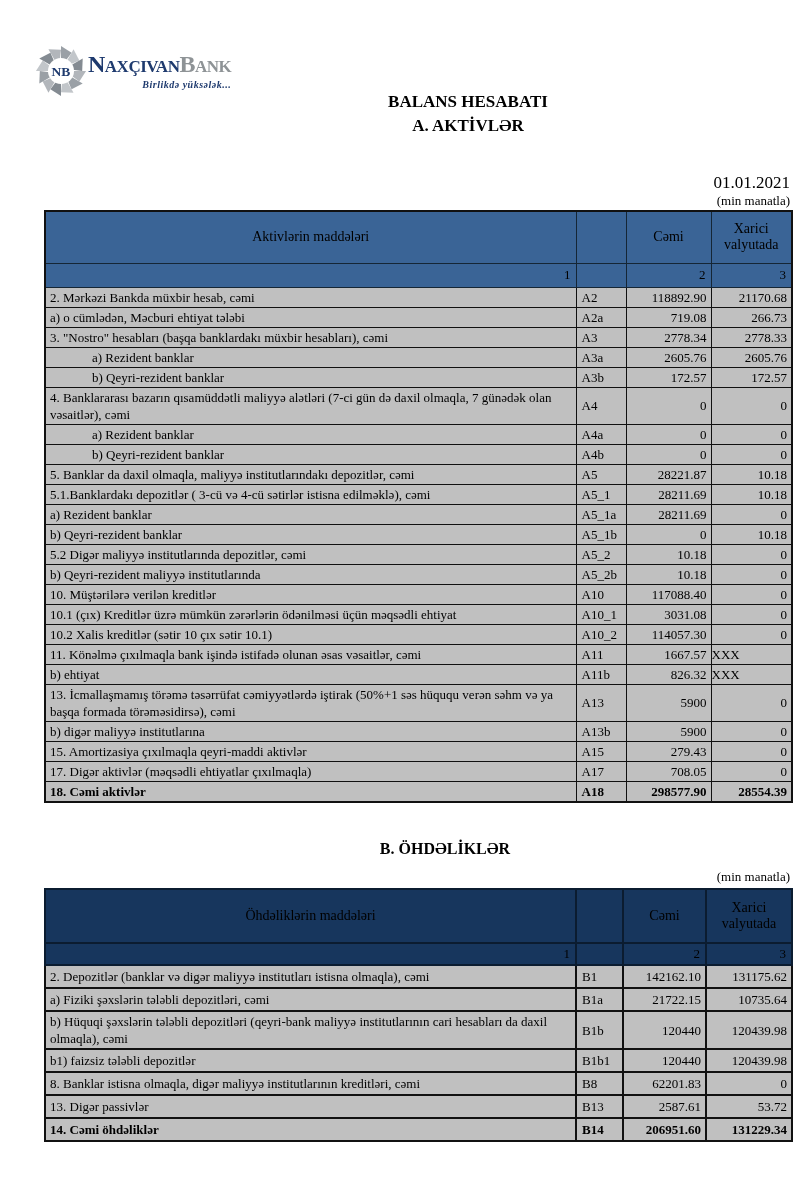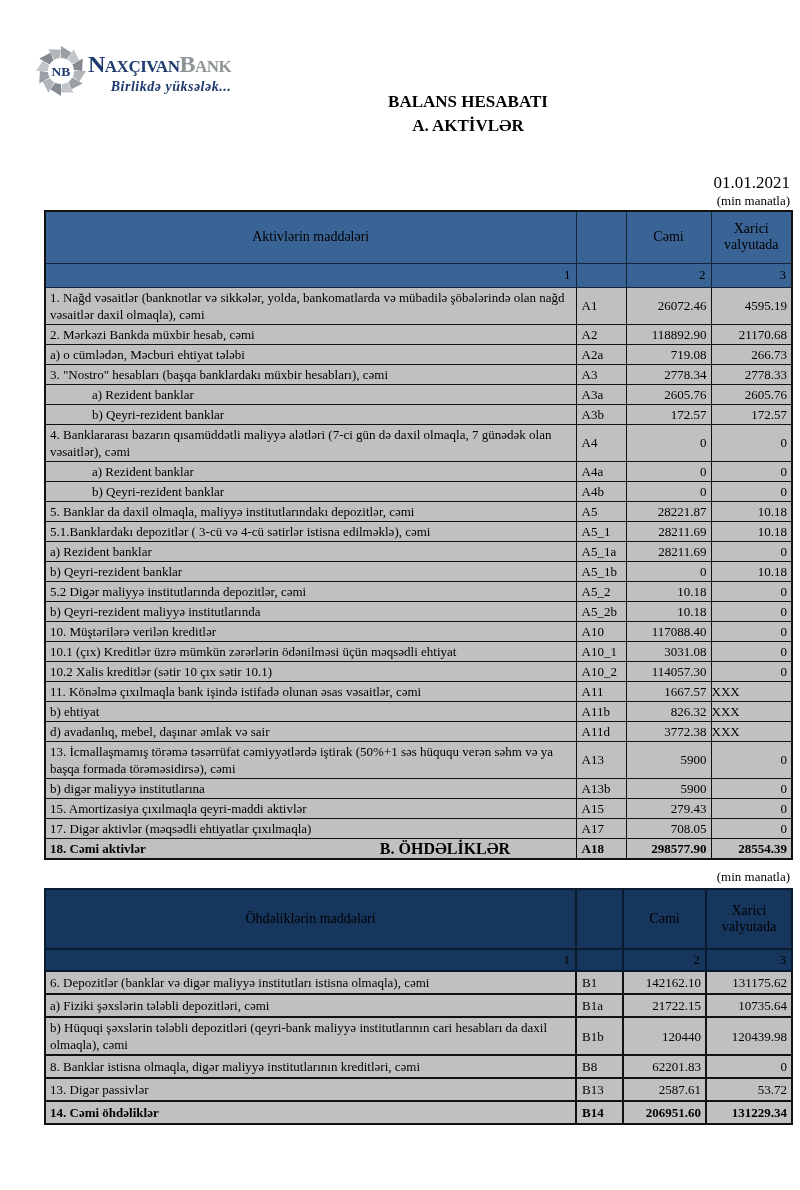--- a/index.html
+++ b/index.html
@@ -6,21 +6,21 @@
   html,body { background:#ffffff; }
   body { width:800px; height:1190px; font-family:"Liberation Serif", serif; color:#000; }
   .page { position:relative; width:800px; height:1190px; overflow:hidden; background:#fff; }
 
   
   .logo { position:absolute; left:34px; top:44px; display:flex; align-items:flex-start; }
   .logo-emblem { width:54px; height:54px; flex:0 0 auto; }
   .logo-textcol { margin-left:0; padding-top:8px; }
   .logo-name { font-weight:bold; font-variant:small-caps; font-size:24px; line-height:1; color:#1e3a6e; letter-spacing:-0.5px; white-space:nowrap; }
   .logo-name .bank { color:#8e9396; }
-  .logo-tagline { font-size:14px; font-weight:bold; font-style:italic; color:#1e3a6e; text-align:right; margin-top:3px; letter-spacing:0.5px; }
+  .logo-tagline { font-size:10px; font-weight:bold; font-style:italic; color:#1e3a6e; text-align:right; margin-top:3px; letter-spacing:0.5px; }
 
   
   .doc-title { position:absolute; top:90px; left:0; width:800px; text-align:center; transform:translateX(68px); font-weight:bold; font-size:17px; line-height:1.4; }
   .date-block { position:absolute; top:173px; right:10px; text-align:right; }
   .date-line { font-size:17px; line-height:1.15; }
   .unit-line { font-size:13px; }
 
   .section-b-title { position:absolute; top:840px; left:0; width:800px; text-align:center; transform:translateX(45px); font-weight:bold; font-size:16px; }
   .unit-b { position:absolute; top:869px; right:10px; font-size:13px; }
 
@@ -40,21 +40,21 @@
   
   #tableA { top:210px; border:2px solid #111; }
   #tableA thead th { background:#3a6496; border:1px solid #152635; }
   #tableA thead tr.hrow { height:52px;margin-top:46px; }
   #tableA thead tr.irow { height:24px; }
   #tableA tbody td { border:1px solid #111; }
 
   
   #tableB { top:888px; border:2px solid #111; }
   #tableB thead th { background:#17365d; border:2px solid #0b1c30; }
-  #tableB thead tr.hrow { height:60px; }
+  #tableB thead tr.hrow { height:54px; }
   #tableB thead tr.irow { height:22px; }
   #tableB tbody td { border:2px solid #111; }
   #tableB tbody tr { height:23px; }
 </style>
 </head>
 <body>
 
 <div class="page">
 
   <div class="logo">
@@ -108,26 +108,20 @@
       </tr>
       <tr class="irow">
         <th class="idx">1</th>
         <th class="idx"></th>
         <th class="idx">2</th>
         <th class="idx">3</th>
       </tr>
     </thead>
     <tbody id="tbodyA">
         <tr>
-          <td class="c-label">1. Nağd vəsaitlər (banknotlar və sikkələr, yolda, bankomatlarda və mübadilə şöbələrində olan nağd vəsaitlər daxil olmaqla), cəmi</td>
-          <td class="c-code">A1</td>
-          <td class="c-num">26072.46</td>
-          <td class="c-num">4595.19</td>
-        </tr>
-        <tr>
           <td class="c-label">2. Mərkəzi Bankda müxbir hesab, cəmi</td>
           <td class="c-code">A2</td>
           <td class="c-num">118892.90</td>
           <td class="c-num">21170.68</td>
         </tr>
         <tr>
           <td class="c-label">a) o cümlədən, Məcburi ehtiyat tələbi</td>
           <td class="c-code">A2a</td>
           <td class="c-num">719.08</td>
           <td class="c-num">266.73</td>
@@ -225,26 +219,20 @@
         <tr>
           <td class="c-label">11. Könəlmə çıxılmaqla bank işində istifadə olunan əsas vəsaitlər, cəmi</td>
           <td class="c-code">A11</td>
           <td class="c-num">1667.57</td>
           <td class="c-fx xxx">XXX</td>
         </tr>
         <tr>
           <td class="c-label">b) ehtiyat</td>
           <td class="c-code">A11b</td>
           <td class="c-num">826.32</td>
-          <td class="c-fx xxx">XXX</td>
-        </tr>
-        <tr>
-          <td class="c-label">d) avadanlıq, mebel, daşınar əmlak və sair</td>
-          <td class="c-code">A11d</td>
-          <td class="c-num">3772.38</td>
           <td class="c-fx xxx">XXX</td>
         </tr>
         <tr>
           <td class="c-label">13. İcmallaşmamış törəmə təsərrüfat cəmiyyətlərdə iştirak (50%+1 səs hüququ verən səhm və ya başqa formada törəməsidirsə), cəmi</td>
           <td class="c-code">A13</td>
           <td class="c-num">5900</td>
           <td class="c-num">0</td>
         </tr>
         <tr>
           <td class="c-label">b) digər maliyyə institutlarına</td>
@@ -292,34 +280,40 @@
       </tr>
       <tr class="irow">
         <th class="idx">1</th>
         <th class="idx"></th>
         <th class="idx">2</th>
         <th class="idx">3</th>
       </tr>
     </thead>
     <tbody id="tbodyB">
         <tr>
-          <td class="c-label">6. Depozitlər (banklar və digər maliyyə institutları istisna olmaqla), cəmi</td>
+          <td class="c-label">2. Depozitlər (banklar və digər maliyyə institutları istisna olmaqla), cəmi</td>
           <td class="c-code">B1</td>
           <td class="c-num">142162.10</td>
           <td class="c-num">131175.62</td>
         </tr>
         <tr>
           <td class="c-label">a)  Fiziki şəxslərin tələbli depozitləri, cəmi</td>
           <td class="c-code">B1a</td>
           <td class="c-num">21722.15</td>
           <td class="c-num">10735.64</td>
         </tr>
         <tr>
           <td class="c-label">b) Hüquqi şəxslərin tələbli depozitləri (qeyri-bank maliyyə institutlarının cari hesabları da daxil olmaqla), cəmi</td>
           <td class="c-code">B1b</td>
+          <td class="c-num">120440</td>
+          <td class="c-num">120439.98</td>
+        </tr>
+        <tr>
+          <td class="c-label">b1) faizsiz tələbli depozitlər</td>
+          <td class="c-code">B1b1</td>
           <td class="c-num">120440</td>
           <td class="c-num">120439.98</td>
         </tr>
         <tr>
           <td class="c-label">8. Banklar istisna olmaqla, digər maliyyə institutlarının kreditləri, cəmi</td>
           <td class="c-code">B8</td>
           <td class="c-num">62201.83</td>
           <td class="c-num">0</td>
         </tr>
         <tr>

